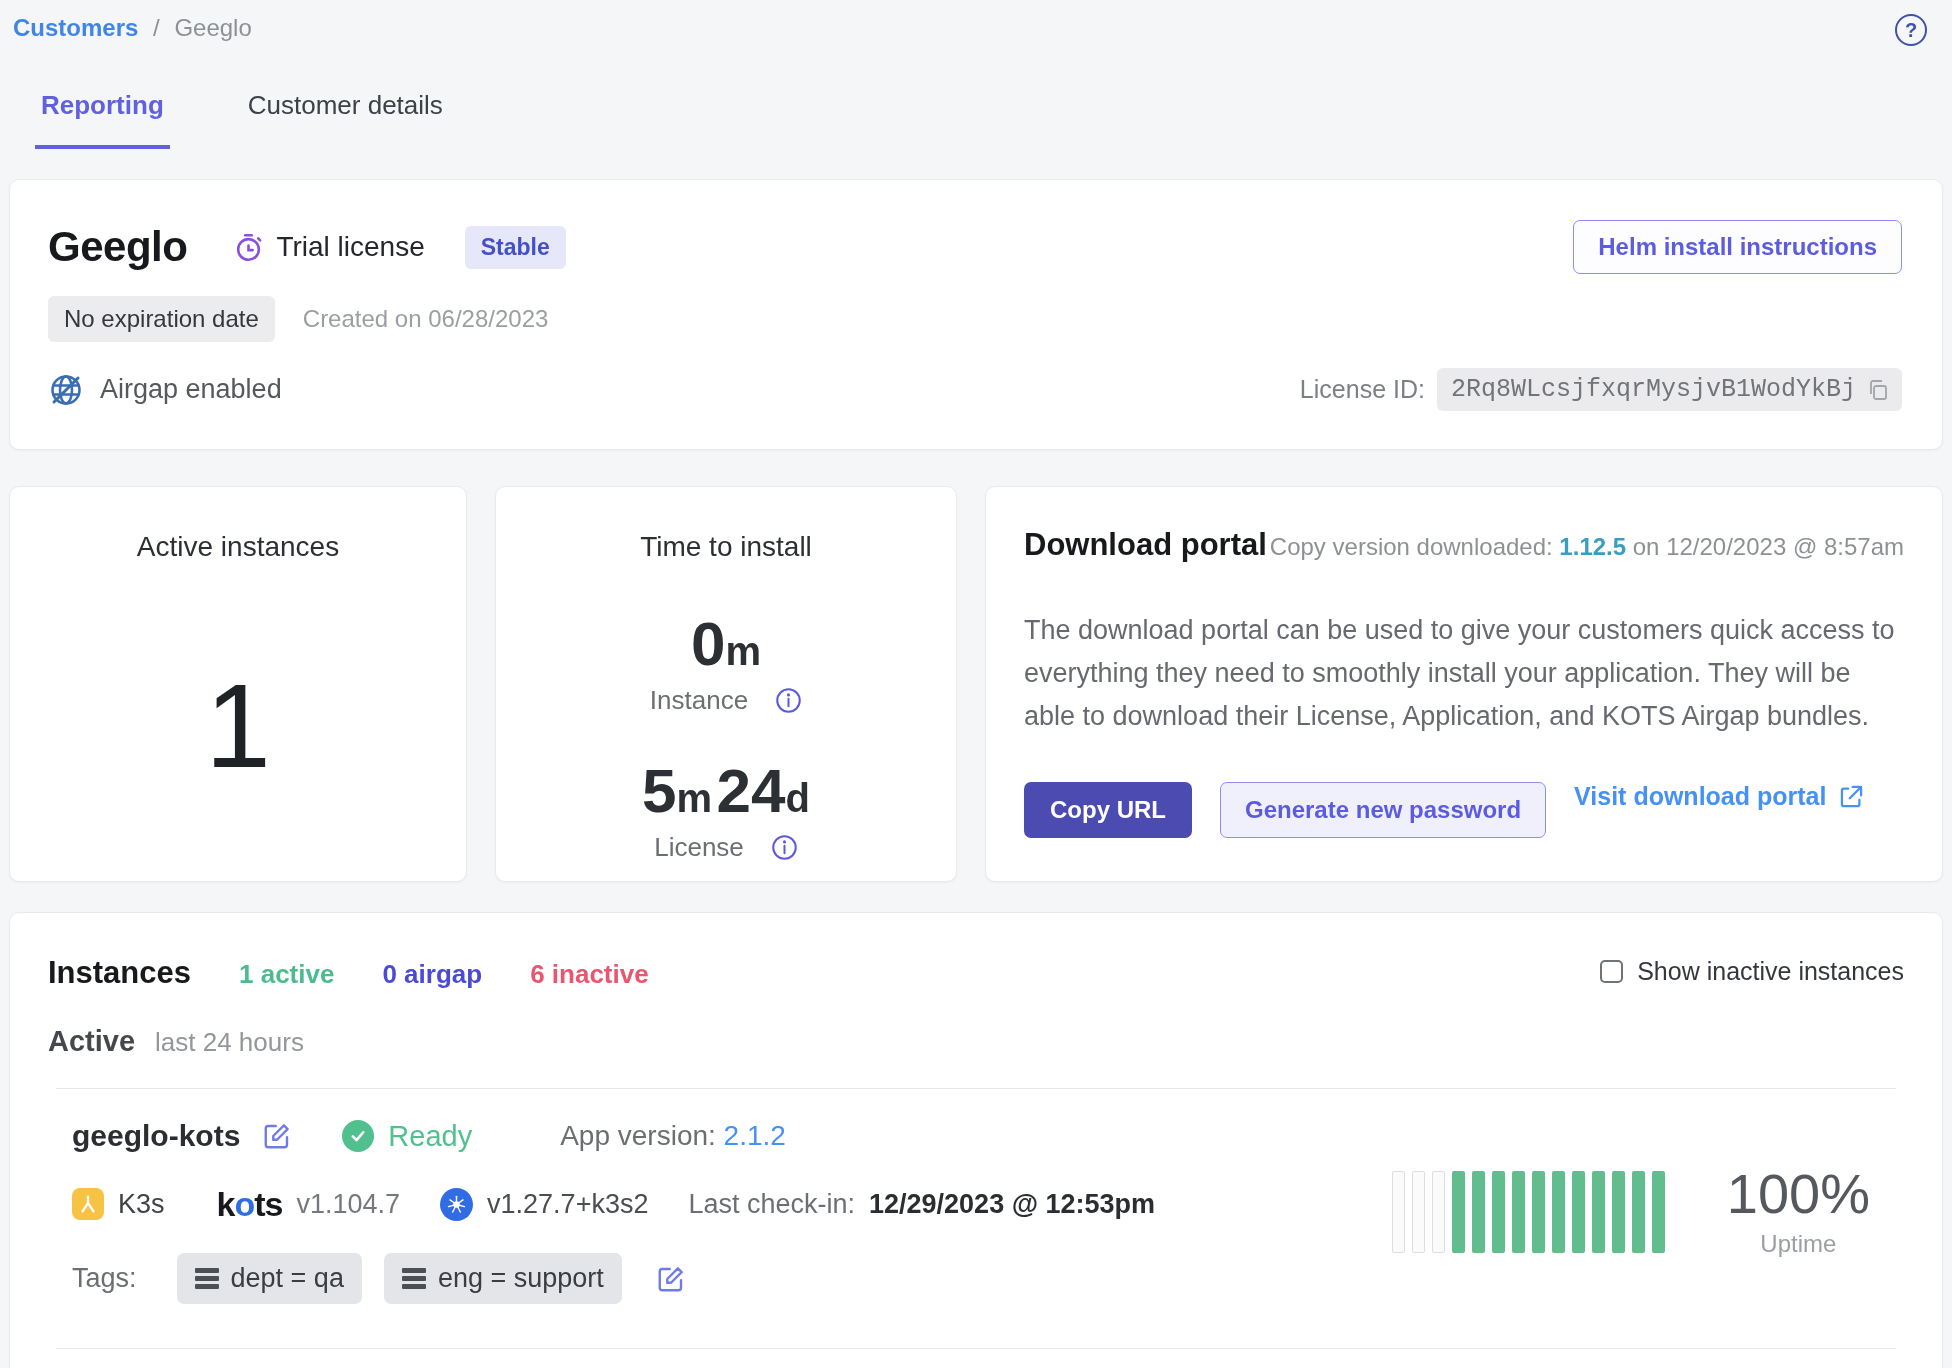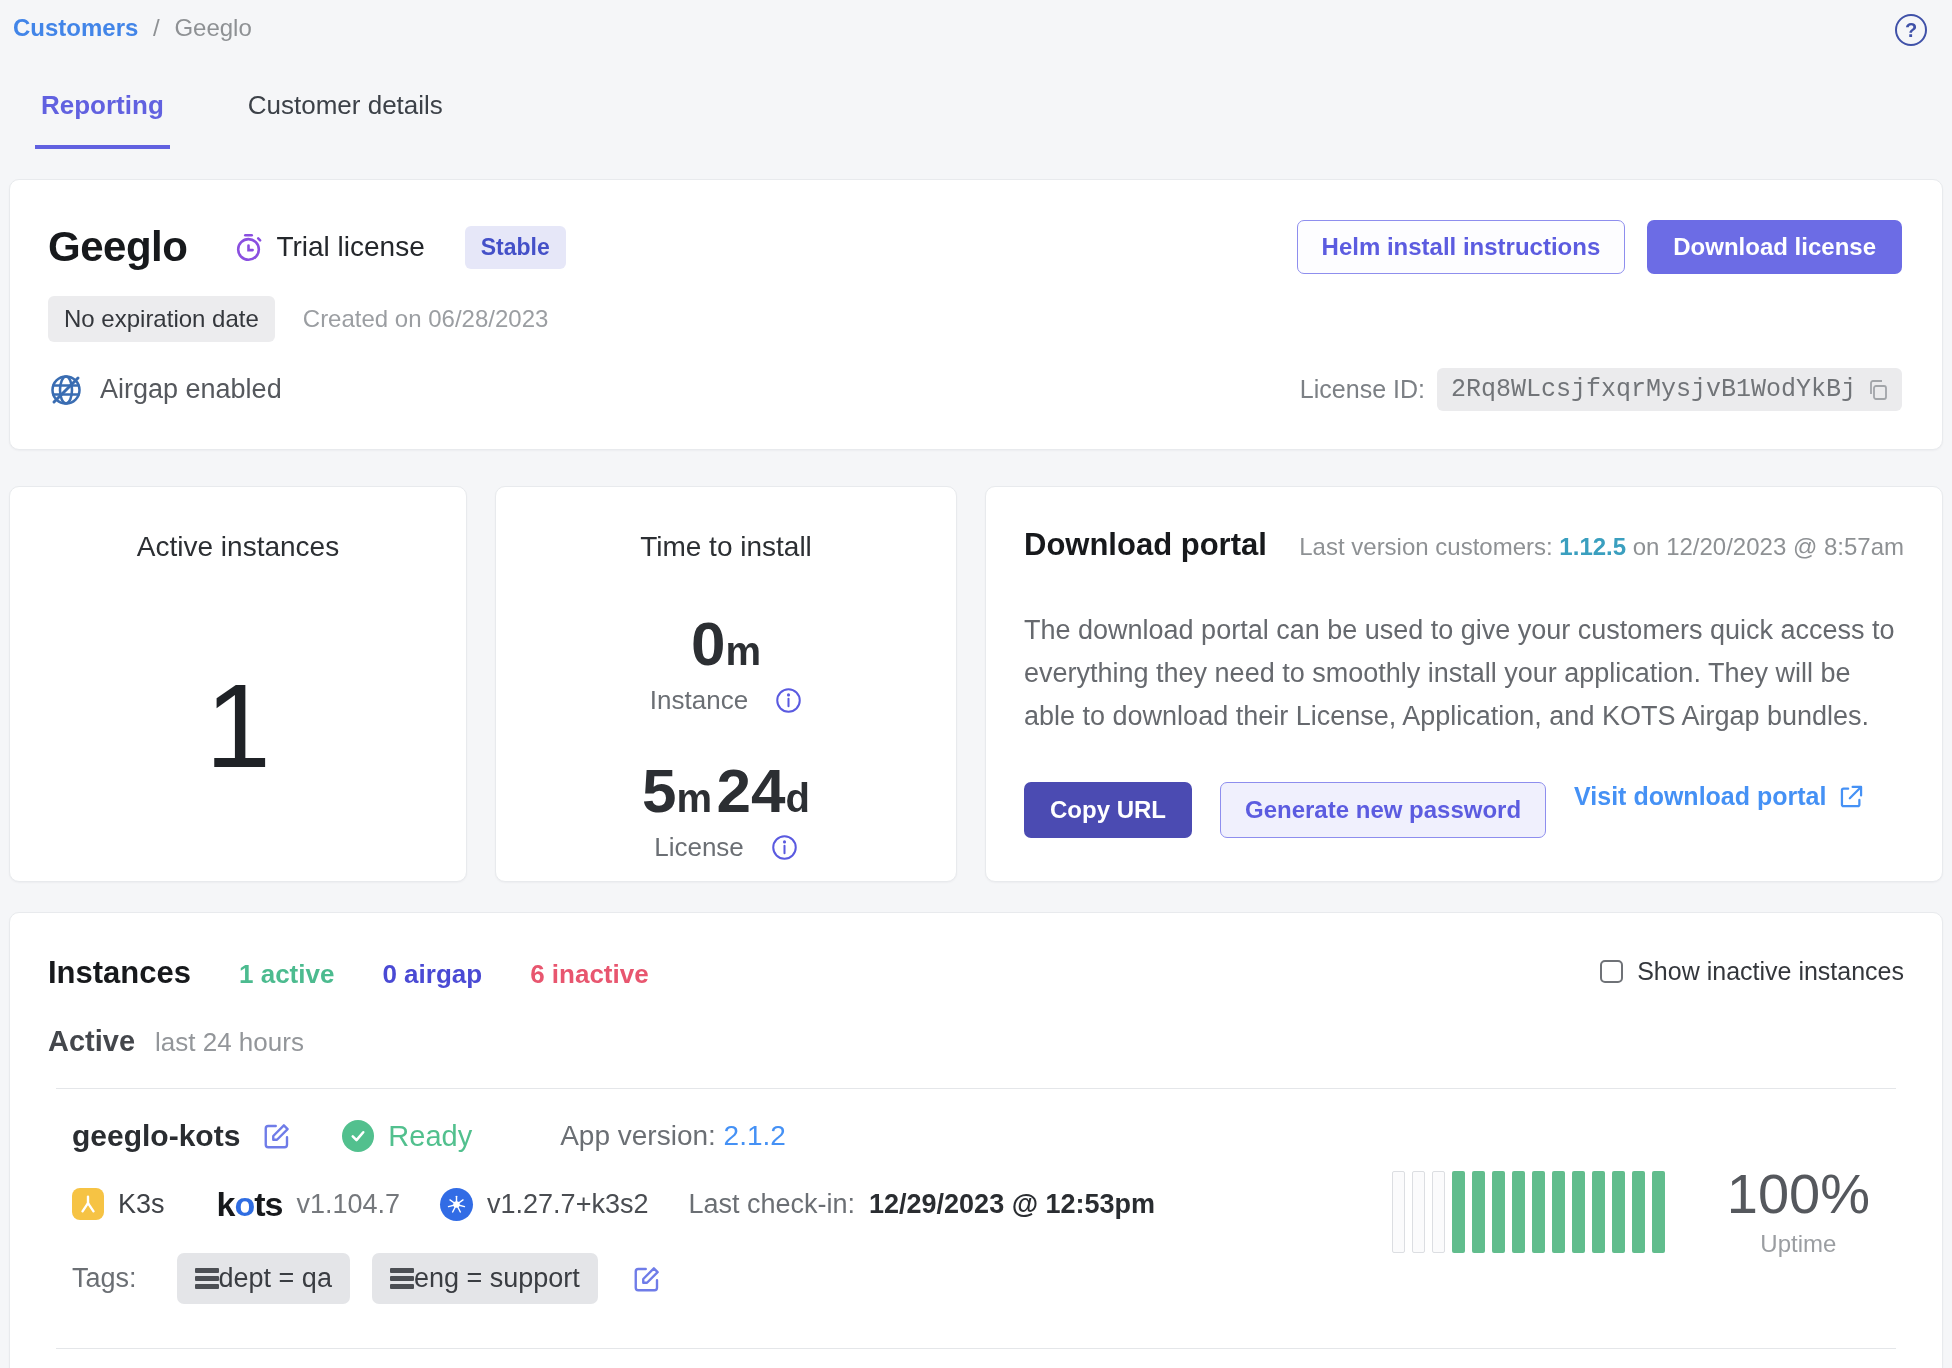--- a/index.html
+++ b/index.html
@@ -114,21 +114,21 @@
   .distro-label { margin-left:14px; color:#3f4247; }
   .kots-logo { margin-left:52px; font-size:34px; font-weight:800; letter-spacing:-1px; color:#17191c; line-height:1; }
   .kots-logo .o { color:#2f6de2; }
   .kots-ver { margin-left:14px; color:#75787c; }
   .k8s-chip { width:33px; height:33px; border-radius:50%; background:#326ce5; display:flex; align-items:center; justify-content:center; margin-left:40px; }
   .k8s-ver { margin-left:14px; color:#4a4d52; }
   .checkin-label { margin-left:40px; color:#6b6f74; }
   .checkin-value { margin-left:14px; color:#2a2d31; font-weight:700; }
   .tags-row { display:flex; align-items:center; margin-top:32px; font-size:27px; }
   .tags-label { color:#6b6f74; }
-  .tag-pill { background:#e4e5e8; border-radius:7px; padding:10px 18px; display:flex; align-items:center; margin-left:22px; color:#3a3d42; }
+  .tag-pill { background:#e4e5e8; border-radius:7px; padding:10px 18px; display:flex; align-items:center; gap:12px; margin-left:22px; color:#3a3d42; }
   .tag-pill:first-of-type { margin-left:40px; }
   .bars-icon { display:inline-block; width:24px; }
   .bars-icon span { display:block; height:5px; background:#4c4f54; border-radius:1px; margin:3px 0; }
   .edit-icon { cursor:pointer; }
   .tags-row .edit-icon { margin-left:34px; }
 
   .inst-right { display:flex; align-items:center; gap:62px; padding-right:14px; }
   .uptime-bars { display:flex; gap:7px; align-items:flex-end; }
   .ubar { width:13px; height:82px; border-radius:2px; }
   .ubar.filled { background:#61bd8d; }
@@ -170,21 +170,20 @@
             <line x1="9.5" y1="2.5" x2="14.5" y2="2.5"></line>
             <line x1="19.5" y1="5" x2="21" y2="6.5"></line>
             <path d="M12 10.5 V14 H15.2"></path>
           </svg>
         </span>
         <span class="license-type-label">Trial license</span>
       </span>
       <span class="channel-badge">Stable</span>
       <span class="spacer"></span>
       <button class="btn btn-outline-purple">Helm install instructions</button>
-      <button class="btn btn-fill-purple">Download license</button>
     </div>
     <div class="cust-row2">
       <span class="exp-badge">No expiration date</span>
       <span class="created-text">Created on 06/28/2023</span>
     </div>
     <div class="cust-row3">
       <span class="airgap">
         <span>
           <svg width="36" height="36" viewBox="0 0 24 24" fill="none" stroke="#3a6db2" stroke-width="1.7" stroke-linecap="round">
             <circle cx="12" cy="12" r="9"></circle>
@@ -247,21 +246,21 @@
             <circle cx="12" cy="7" r="1.4" fill="#5a5ae0"></circle>
           </svg>
         </span>
       </div>
     </div>
 
     <div class="card metric-card dp-card">
       <div class="dp-head">
         <div class="dp-title">Download portal</div>
         <div class="dp-lastver">
-          <span>Last version customers: </span><span class="ver-link">1.12.5</span><span> on 12/20/2023 @ 8:57am</span>
+          <span>Copy version downloaded: </span><span class="ver-link">1.12.5</span><span> on 12/20/2023 @ 8:57am</span>
         </div>
       </div>
       <p class="dp-desc">The download portal can be used to give your customers quick access to everything they need to smoothly install your application. They will be able to download their License, Application, and KOTS Airgap bundles.</p>
       <div class="dp-actions">
         <button class="btn btn-fill-indigo">Copy URL</button>
         <button class="btn btn-outline-lav">Generate new password</button>
         <span class="link-blue">
           <span>Visit download portal</span>
           <span>
             <svg width="27" height="27" viewBox="0 0 24 24" fill="none" stroke="#4591f5" stroke-width="2" stroke-linecap="round" stroke-linejoin="round">

